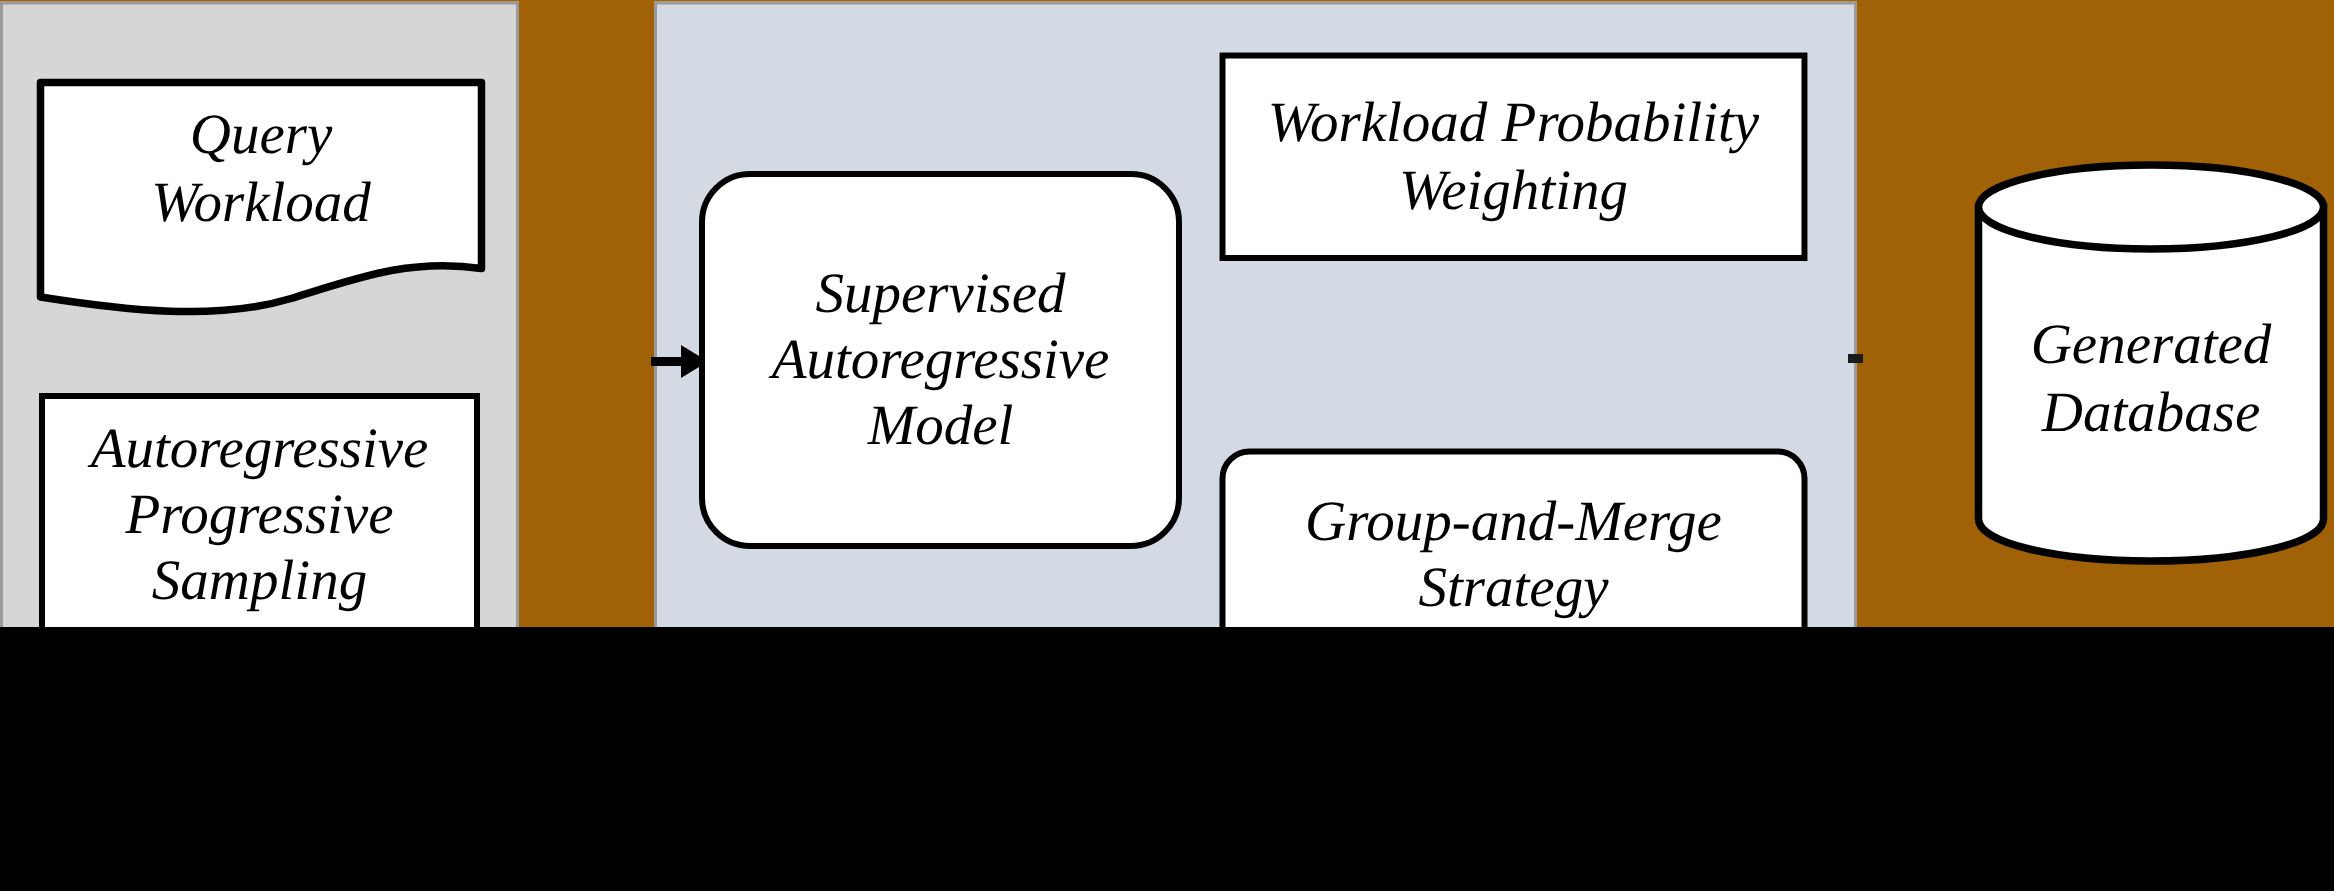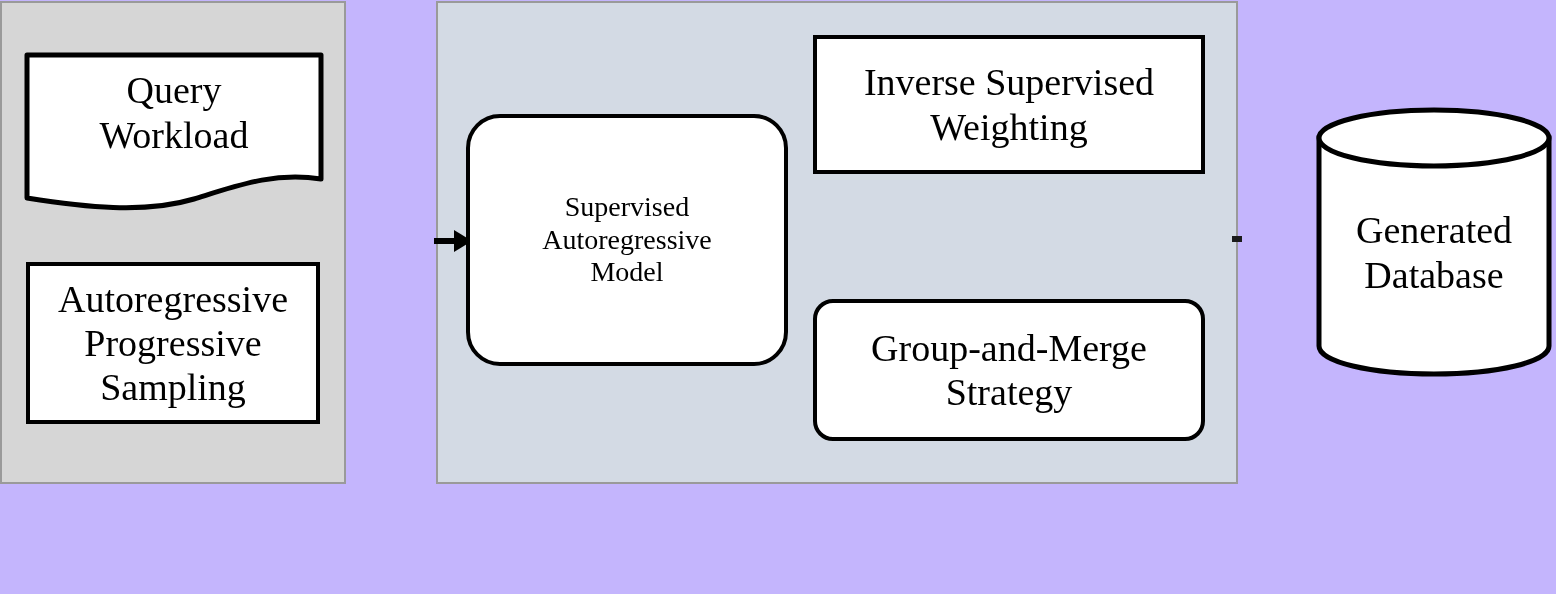--- a/index.html
+++ b/index.html
@@ -3,24 +3,25 @@
 <meta charset="utf-8">
 <style>
   html, body {
     margin: 0;
     padding: 0;
     background: #000000;
   }
   #stage {
     position: relative;
     width: 1556px;
-    height: 594px;
-    background: #c4b5fd;
+    height: 418px;
+    background: #a16207;
     overflow: hidden;
     font-family: "Liberation Serif", "DejaVu Serif", serif;
+    font-style: italic;
   }
 
   
   .panel {
     position: absolute;
     box-sizing: border-box;
     border: 2px solid #9a9a9a;
   }
   #panel-input {
     left: 0px;
@@ -90,21 +91,21 @@
     height: 162px;
     font-size: 38px;
   }
 
   #node-sam {
     left: 466px;
     top: 114px;
     width: 322px;
     height: 252px;
     border-radius: 34px;
-    font-size: 28px;
+    font-size: 38px;
   }
 
   #node-ipw {
     left: 813px;
     top: 35px;
     width: 392px;
     height: 139px;
     font-size: 38px;
   }
 
@@ -200,21 +201,21 @@
     </svg>
   </div>
 
   <div class="node line-break-holder" id="node-sam">
     <span class="line-break-holder">Supervised
 Autoregressive
 Model</span>
   </div>
 
   <div class="node line-break-holder" id="node-ipw">
-    <span class="line-break-holder">Inverse Supervised
+    <span class="line-break-holder">Workload Probability
 Weighting</span>
   </div>
 
   <div class="node line-break-holder" id="node-gms">
     <span class="line-break-holder">Group-and-Merge
 Strategy</span>
   </div>
 
   <div id="arrow-to-database">
     <svg viewBox="0 0 10 10" aria-hidden="true">

